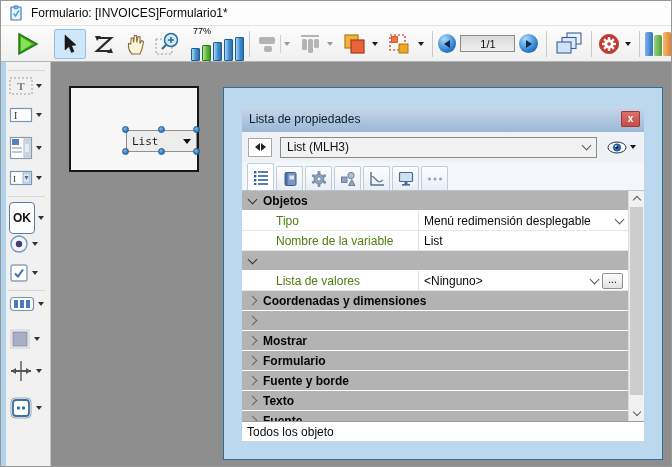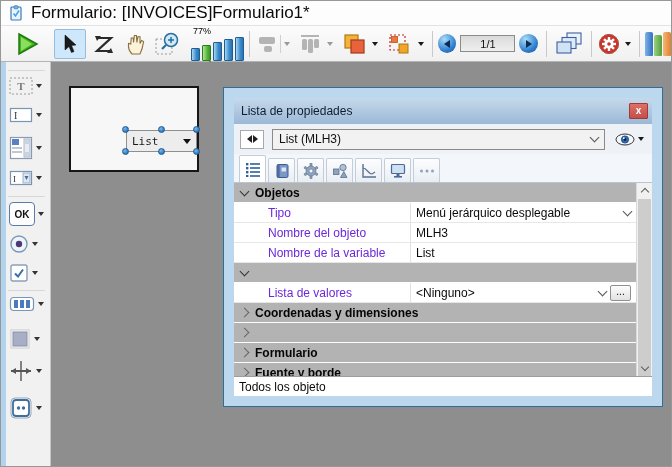--- a/index.html
+++ b/index.html
@@ -3,21 +3,21 @@
 <meta charset="utf-8">
 <style>
   * { box-sizing: border-box; margin: 0; padding: 0; }
   html,body { width:672px; height:467px; overflow:hidden; }
   body { font-family:"Liberation Sans", sans-serif; font-size:12px; color:#111; background:#8e8e8e; }
   .window { position:relative; width:672px; height:467px; border:1px solid #979797; background:#8e8e8e; }
 
   
   .titlebar { position:absolute; left:0; top:0; width:100%; height:25px; background:#fdfdfd; border-bottom:1px solid #e3e3e3; display:flex; align-items:center; padding-left:7px; }
   .titlebar .win-icon { width:16px; height:16px; margin-right:7px; }
-  .titlebar .title { font-size:17px; color:#0a0a0a; }
+  .titlebar .title { font-size:12px; color:#0a0a0a; }
 
   
   .toolbar { position:absolute; left:0; top:25px; width:100%; height:36px; background:linear-gradient(#fcfcfc,#f0f0f0); border-bottom:1px solid #b3b3b3; display:flex; align-items:center; }
   .tbtn { display:flex; align-items:center; justify-content:center; height:30px; }
   .tsep { width:1px; height:26px; background:#c9c9c9; margin:0 5px; }
   .sel-box { width:32px; height:30px; background:#cfe7fa; border:1px solid #93bedf; border-radius:2px; }
   .dd-arrow { width:0; height:0; border-left:3.5px solid transparent; border-right:3.5px solid transparent; border-top:4px solid #1a1a1a; margin-left:3px; }
   .dd-arrow.dim { border-top-color:#9a9a9a; }
   .zoomctl { display:flex; flex-direction:column; align-items:flex-start; margin-left:6px; position:relative; }
   .zoomctl .zlabel { font-size:9px; line-height:9px; margin-left:2px; color:#000; }
@@ -48,21 +48,21 @@
   
   .content { position:absolute; left:50px; top:61px; right:0; bottom:0; background:#8e8e8e; }
 
   
   .canvas { position:absolute; left:18px; top:24px; width:130px; height:86px; background:#f7f7f7; border:2px solid #161616; }
   .form-obj { position:absolute; left:55px; top:42px; width:71px; height:22px; background:#ededed; border:1px solid #8f8f8f; display:flex; align-items:center; padding:0 5px; font-family:"DejaVu Sans Mono", monospace; font-size:11px; color:#1a1a1a; }
   .form-obj .obj-dd { margin-left:auto; width:0; height:0; border-left:4px solid transparent; border-right:4px solid transparent; border-top:5px solid #111; }
   .handle { position:absolute; width:7px; height:7px; border-radius:50%; background:radial-gradient(circle at 35% 30%, #7db8e8, #2e7bbf 70%); border:1px solid #1c5a94; }
 
   
-  .panel { position:absolute; left:172px; top:25px; width:440px; height:320px; background:#bcd8ef; border:1px solid #2e7096; padding:10px; }
+  .panel { position:absolute; left:172px; top:25px; width:440px; height:373px; background:#bcd8ef; border:1px solid #2e7096; padding:18px; }
   .panel-inner { width:100%; height:100%; background:#ffffff; display:flex; flex-direction:column; }
   .p-title { height:26px; flex:0 0 26px; background:linear-gradient(#c6d9eb,#9bb8d6); display:flex; align-items:center; padding:0 4px 0 7px; color:#101c30; }
   .p-close { margin-left:auto; width:19px; height:16px; background:linear-gradient(#dd7068,#c44f48); border:1px solid #a03a34; color:#fff; font-size:10px; font-weight:bold; line-height:13px; text-align:center; border-radius:1px; }
   .p-nav { height:30px; flex:0 0 30px; background:#eef1f6; display:flex; align-items:center; padding:0 6px; gap:8px; }
   .p-arrows { width:24px; height:19px; background:#fff; border:1px solid #a9a9a9; display:flex; align-items:center; justify-content:center; gap:1px; }
   .p-arrows .tl { width:0;height:0;border-top:4px solid transparent;border-bottom:4px solid transparent;border-right:5px solid #222; }
   .p-arrows .tr { width:0;height:0;border-top:4px solid transparent;border-bottom:4px solid transparent;border-left:5px solid #222; }
   .p-combo { flex:1; height:21px; background:#f2f2f2; border:1px solid #8a8a8a; display:flex; align-items:center; padding:0 6px; }
   .chev { width:7px; height:7px; border-right:1.6px solid #555; border-bottom:1.6px solid #555; }
   .chev.down { transform:rotate(45deg); margin-top:-3px; }
@@ -70,21 +70,21 @@
   .p-combo .chev { margin-left:auto; }
   .p-eye { display:flex; align-items:center; gap:2px; padding:0 2px; }
   .p-tabs { height:29px; flex:0 0 29px; background:#f3f6fa; border-bottom:1px solid #b9c5d1; display:flex; align-items:flex-end; padding:0 0 0 5px; gap:2px; }
   .ptab { width:27px; height:24px; border:1px solid #c2cdd8; border-bottom:none; border-radius:2px 2px 0 0; background:linear-gradient(#fdfdfe,#e9eef4); display:flex; align-items:center; justify-content:center; }
   .ptab.sel { height:27px; background:#ffffff; }
   .p-body { flex:1; display:flex; background:#fff; overflow:hidden; }
   .rows { flex:1; }
   .sect { height:20px; background:#b3b3b3; border-bottom:1px solid #fdfdfd; display:flex; align-items:center; padding-left:7px; gap:7px; font-weight:bold; color:#050505; }
   .sect .chev { flex:0 0 auto; }
   .prow { height:20px; background:#fff; border-bottom:1px solid #e7e7e7; display:flex; align-items:stretch; }
-  .prow .plabel { width:176px; display:flex; align-items:center; padding-left:34px; color:#6d28d9; }
+  .prow .plabel { width:176px; display:flex; align-items:center; padding-left:34px; color:#4d7c0f; }
   .prow .pval { flex:1; border-left:1px solid #e2e2e2; display:flex; align-items:center; padding:0 5px; color:#0a0a0a; gap:4px; }
   .pval .chev { margin-left:auto; flex:0 0 auto; }
   .pellipsis { flex:0 0 auto; width:21px; height:16px; background:linear-gradient(#fdfdfd,#e2e2e2); border:1px solid #8f8f8f; font-size:10px; line-height:12px; text-align:center; border-radius:2px; }
   .vscroll { flex:0 0 16px; background:#f1f1f1; border-left:1px solid #dadada; position:relative; }
   .vs-arrow { position:absolute; left:0; width:100%; height:15px; display:flex; align-items:center; justify-content:center; }
   .vs-arrow .chev { width:6px; height:6px; border-color:#5c5c5c; }
   .vs-up { top:0; } .vs-down { bottom:0; }
   .vs-thumb { position:absolute; left:1px; right:1px; top:16px; height:188px; background:#cdcdcd; }
   .p-footer { flex:0 0 20px; background:#fff; border-top:1px solid #9e9e9e; display:flex; align-items:center; padding-left:5px; color:#0a0a0a; }
 </style>
@@ -271,21 +271,21 @@
             <rect x="14" y="3" width="7" height="10" fill="#dce6f2" stroke="#8aa0bc" stroke-width="0.8"></rect>
             <polygon points="15.5,6 19.5,6 17.5,10" fill="#4a6a9a"></polygon>
           </svg>
       </span>
         <span class="sarrow"></span>
     </div>
 
     <div class="ssep" style="top:134px;"></div>
 
     <div class="stool" style="top:140px;">
-      <span class="sic" style="width:26px;height:24px;background:#fdfdfd;border:1.4px solid #5a7ca8;border-radius:4px;font-size:10px;font-weight:bold;color:#111;display:flex;align-items:center;justify-content:center;">
+      <span class="sic" style="width:26px;height:32px;background:#fdfdfd;border:1.4px solid #5a7ca8;border-radius:4px;font-size:12px;font-weight:bold;color:#111;display:flex;align-items:center;justify-content:center;">
         <span>OK</span>
       </span>
         <span class="sarrow"></span>
     </div>
 
     <div class="stool" style="top:172px;">
       <span class="sic">
         <svg width="20" height="20" viewBox="0 0 20 20">
             <circle cx="10" cy="10" r="8" fill="#eef4fa" stroke="#7a9ab8" stroke-width="1.4"></circle>
             <circle cx="10" cy="10" r="3.2" fill="#4a3a7a"></circle>
@@ -465,28 +465,22 @@
 
         <div class="p-body">
           <div class="rows">
             <div class="sect">
               <span class="chev down" style="border-color:#333;"></span>
               <span>Objetos</span>
             </div>
             <div class="prow">
               <span class="plabel">Tipo</span>
               <span class="pval">
-                <span>Menú jerárquico desplegable</span>
+                <span>Menú redimensión desplegable</span>
                 <span class="chev down"></span>
-              </span>
-            </div>
-            <div class="prow">
-              <span class="plabel">Nombre del objeto</span>
-              <span class="pval">
-                <span>MLH3</span>
               </span>
             </div>
             <div class="prow">
               <span class="plabel">Nombre de la variable</span>
               <span class="pval">
                 <span>List</span>
               </span>
             </div>
 
             <div class="sect">
@@ -500,20 +494,24 @@
                 <span class="pellipsis">...</span>
               </span>
             </div>
 
             <div class="sect">
               <span class="chev right" style="border-color:#666;"></span>
               <span>Coordenadas y dimensiones</span>
             </div>
             <div class="sect">
               <span class="chev right" style="border-color:#666;"></span>
+            </div>
+            <div class="sect">
+              <span class="chev right" style="border-color:#666;"></span>
+              <span>Mostrar</span>
             </div>
             <div class="sect">
               <span class="chev right" style="border-color:#666;"></span>
               <span>Formulario</span>
             </div>
             <div class="sect">
               <span class="chev right" style="border-color:#666;"></span>
               <span>Fuente y borde</span>
             </div>
             <div class="sect">

